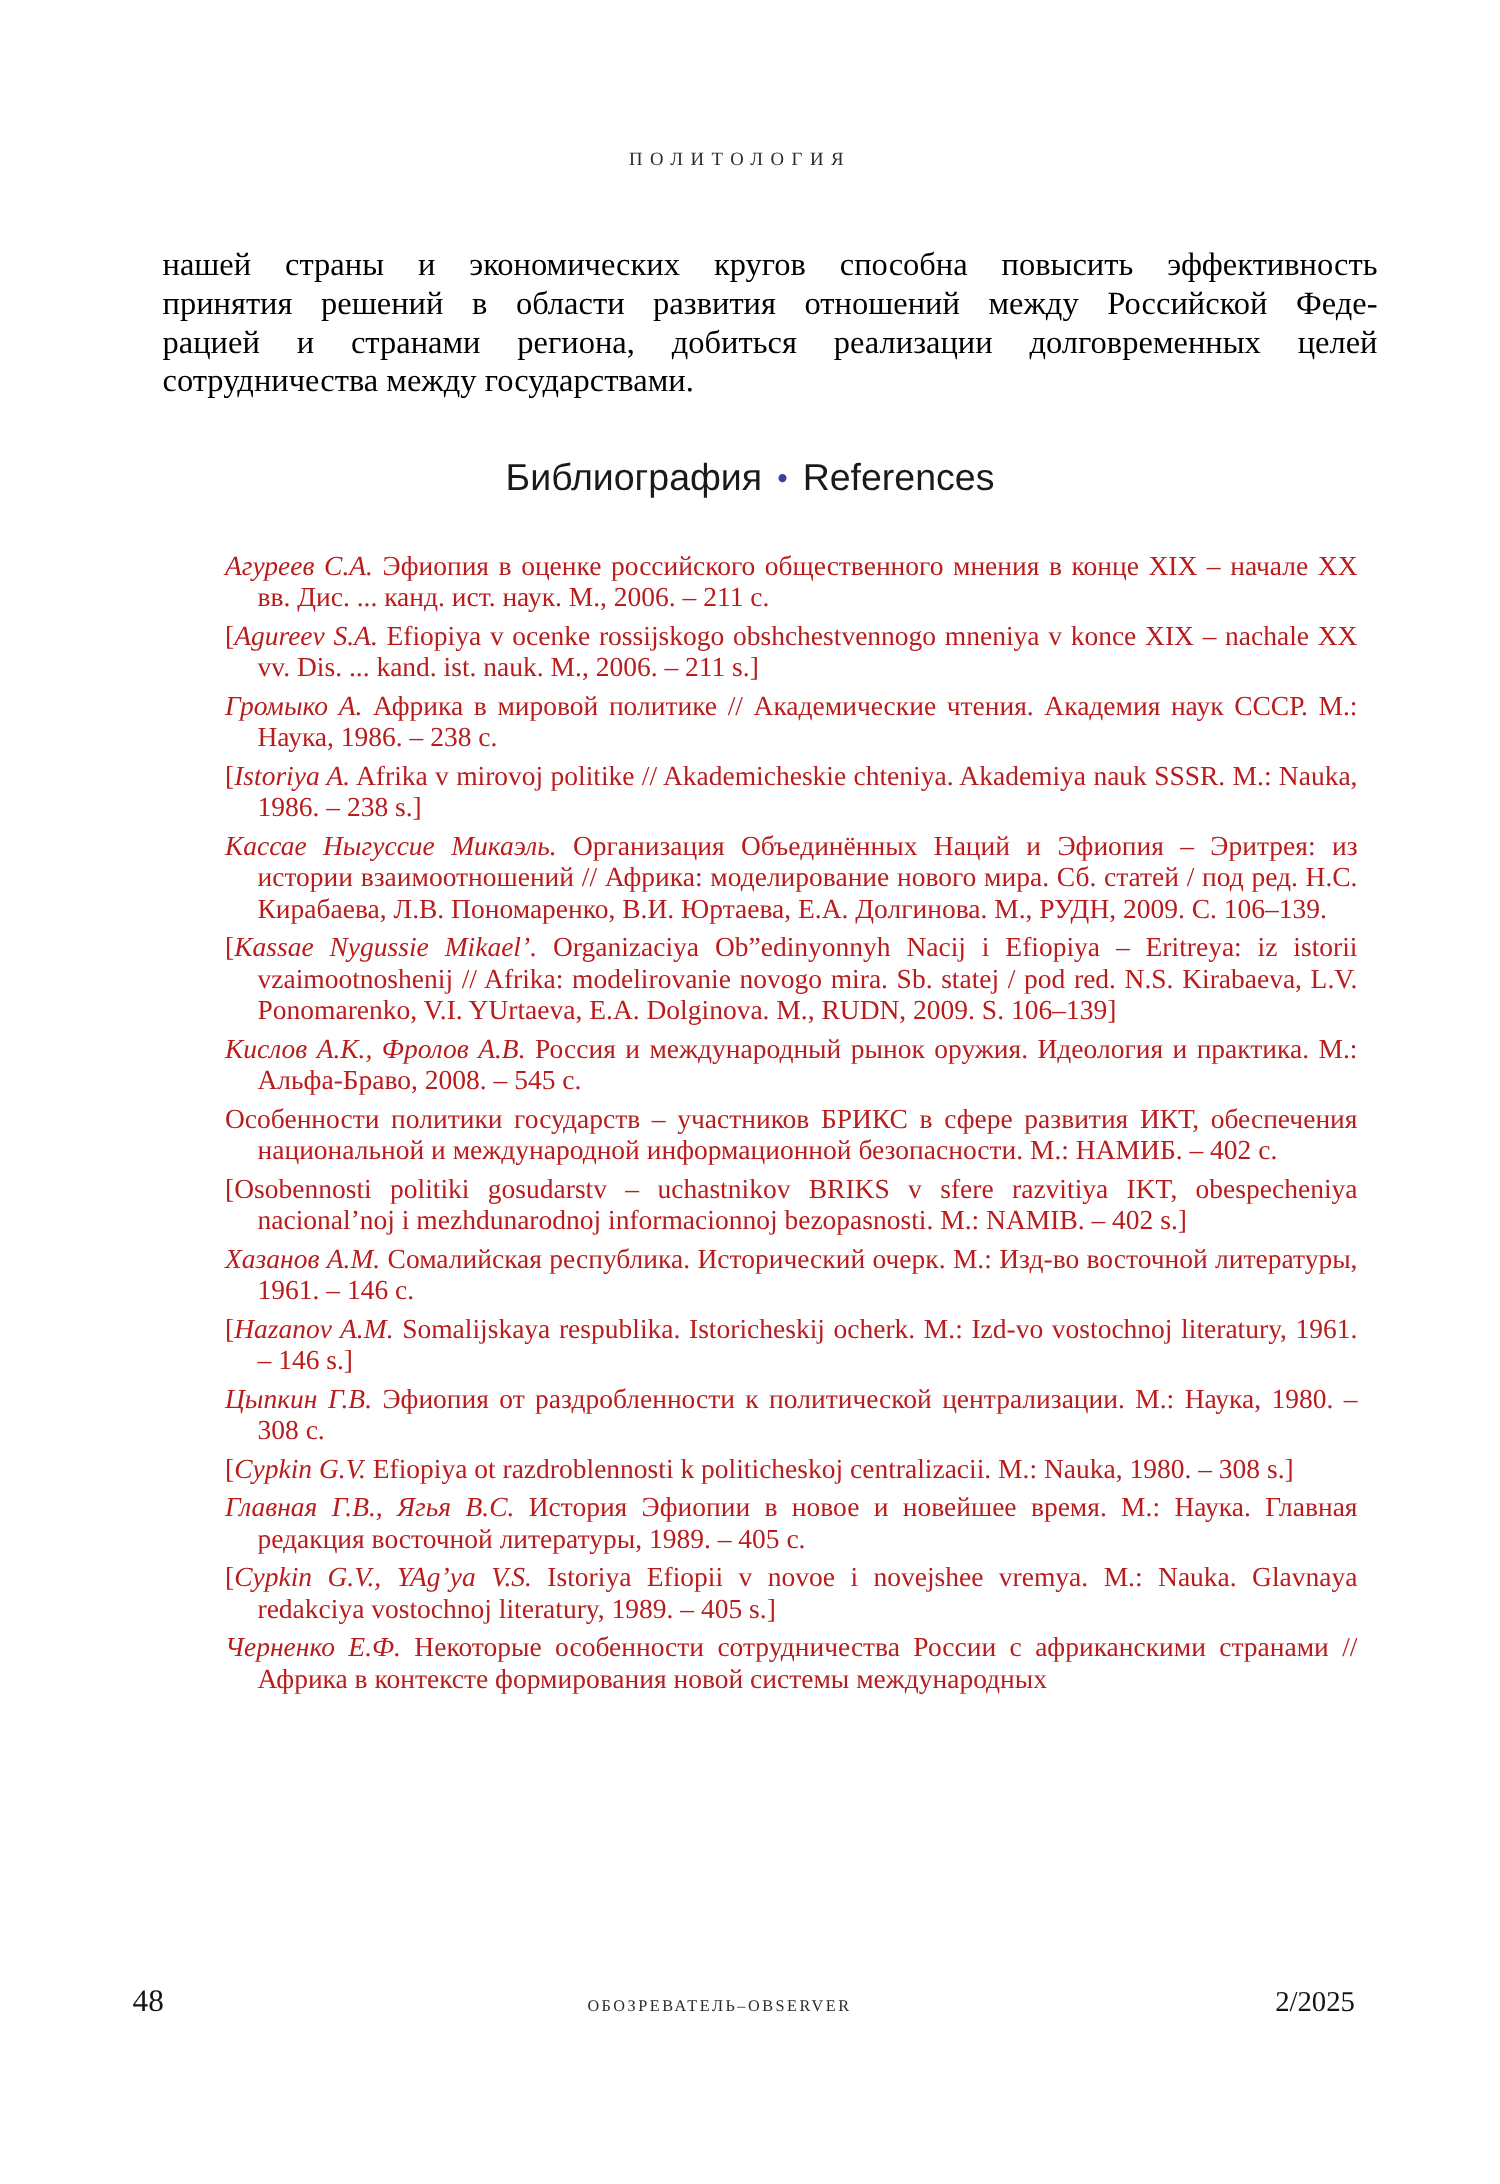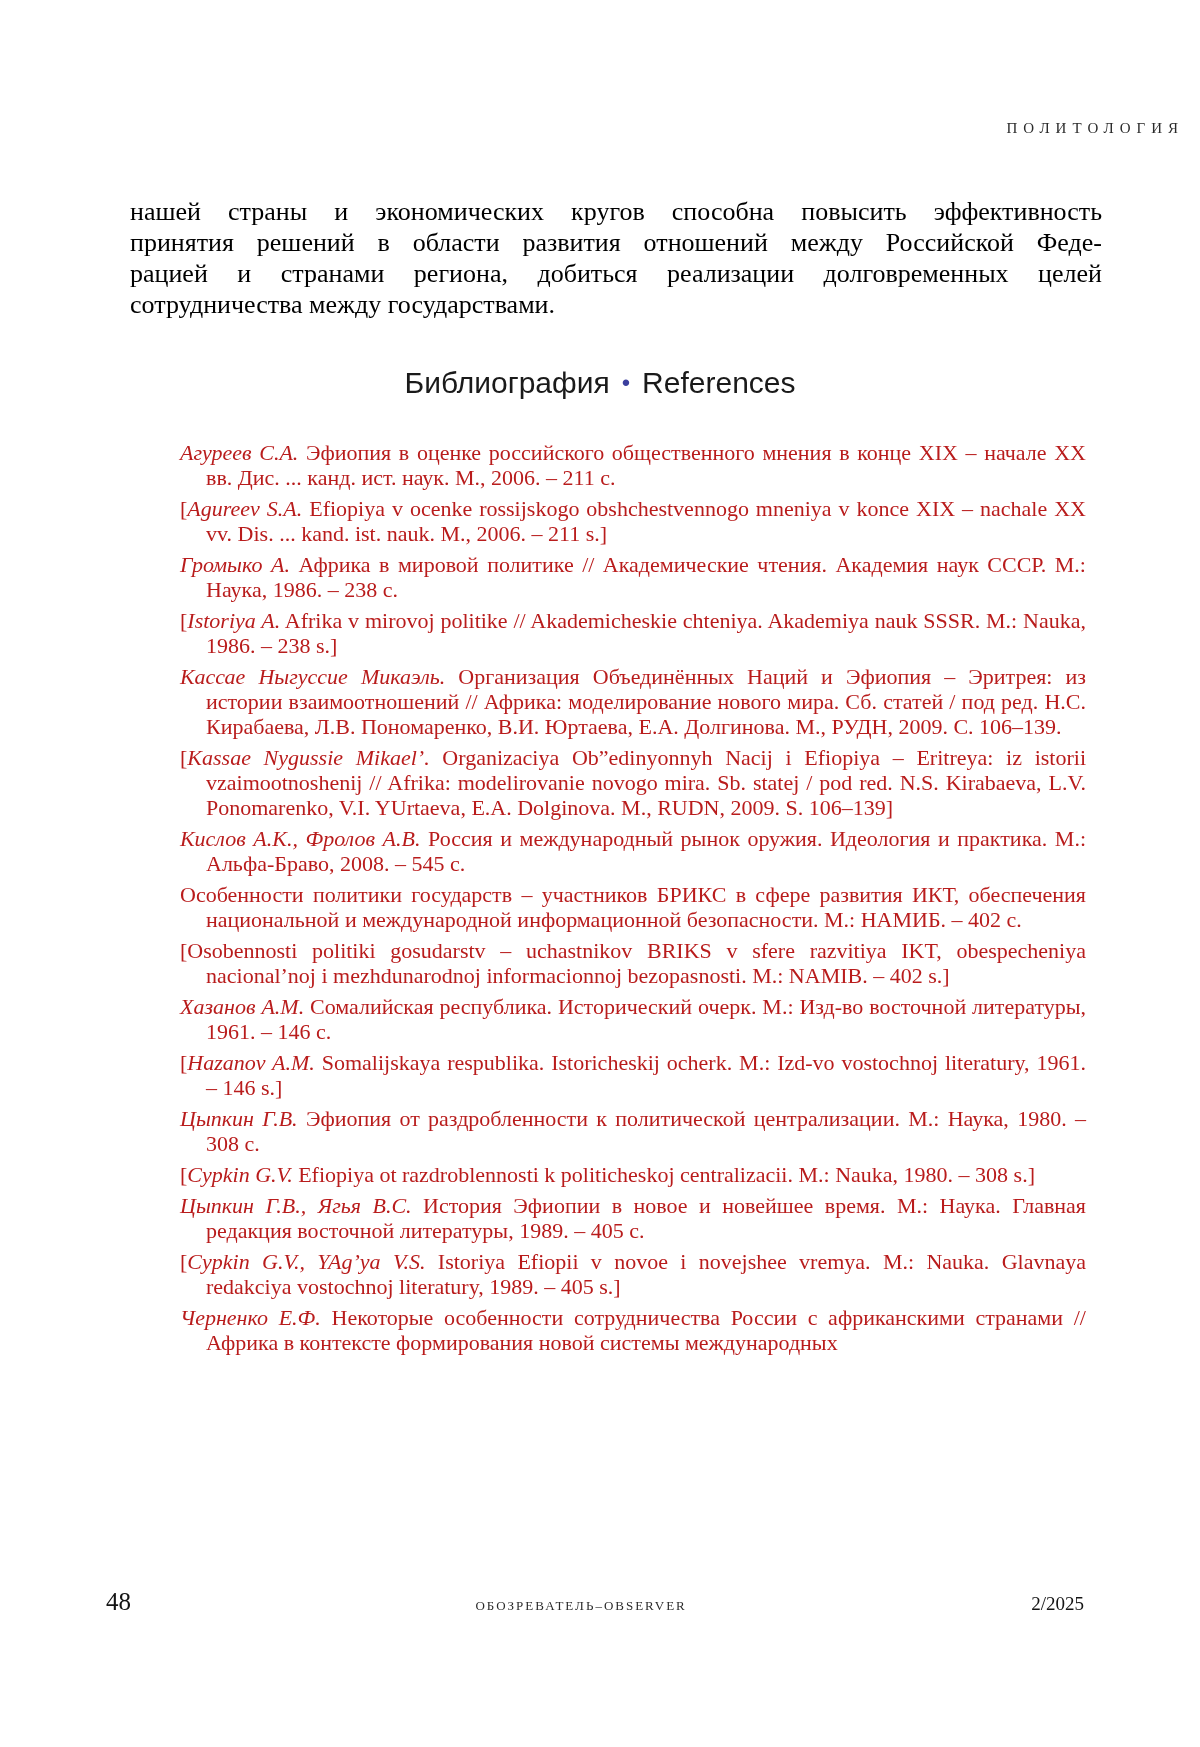--- a/index.html
+++ b/index.html
@@ -8,21 +8,21 @@
     width: 1200px;
     height: 1747px;
     background: #ffffff;
     color: #1b1b1b;
     font-family: "Liberation Serif", serif;
     overflow: hidden;
   }
   .running-head {
     position: absolute;
     top: 120px; left: 0; right: 16px;
-    text-align: right;
+    text-align: center;
     font-size: 15px;
     letter-spacing: 6px;
     color: #2b2b2b;
   }
   .intro {
     position: absolute;
     top: 196px; left: 130px;
     width: 972px;
     font-size: 26px;
     line-height: 31px;
@@ -76,21 +76,21 @@
     display: flex;
     justify-content: space-between;
     align-items: baseline;
   }
   .footer .page-num { font-size: 25px; color: #141414; }
   .footer .journal {
     font-size: 13px;
     letter-spacing: 2px;
     color: #2b2b2b;
   }
-  .footer .issue { font-size: 19px; color: #141414; text-align: right; }
+  .footer .issue { font-size: 23px; color: #141414; text-align: right; }
 </style>
 </head>
 <body>
 
 <div class="page">
 
   <div class="running-head">ПОЛИТОЛОГИЯ</div>
 
   <div class="intro">
     <div class="intro-line">нашей страны и экономических кругов способна повысить эффективность</div>
@@ -108,21 +108,21 @@
     <li class="bib-entry"><span class="prefix">[</span><span class="author">Istoriya A.</span><span class="rest"> Afrika v mirovoj politike // Akademicheskie chteniya. Akademiya nauk SSSR. M.: Nauka, 1986. – 238 s.]</span></li>
     <li class="bib-entry"><span class="prefix"></span><span class="author">Кассае Ныгуссие Микаэль.</span><span class="rest"> Организация Объединённых Наций и Эфиопия – Эритрея: из истории взаимоотношений // Африка: моделирование нового мира. Сб. статей / под ред. Н.С. Кирабаева, Л.В. Пономаренко, В.И. Юртаева, Е.А. Долгинова. М., РУДН, 2009. С. 106–139.</span></li>
     <li class="bib-entry"><span class="prefix">[</span><span class="author">Kassae Nygussie Mikael’.</span><span class="rest"> Organizaciya Ob”edinyonnyh Nacij i Efiopiya – Eritreya: iz istorii vzaimootnoshenij // Afrika: modelirovanie novogo mira. Sb. statej / pod red. N.S. Kirabaeva, L.V. Ponomarenko, V.I. YUrtaeva, E.A. Dolginova. M., RUDN, 2009. S. 106–139]</span></li>
     <li class="bib-entry"><span class="prefix"></span><span class="author">Кислов А.К., Фролов А.В.</span><span class="rest"> Россия и международный рынок оружия. Идеология и практика. М.: Альфа-Браво, 2008. – 545 с.</span></li>
     <li class="bib-entry"><span class="prefix"></span><span class="author"></span><span class="rest">Особенности политики государств – участников БРИКС в сфере развития ИКТ, обеспечения национальной и международной информационной безопасности. М.: НАМИБ. – 402 с.</span></li>
     <li class="bib-entry"><span class="prefix"></span><span class="author"></span><span class="rest">[Osobennosti politiki gosudarstv – uchastnikov BRIKS v sfere razvitiya IKT, obespecheniya nacional’noj i mezhdunarodnoj informacionnoj bezopasnosti. M.: NAMIB. – 402 s.]</span></li>
     <li class="bib-entry"><span class="prefix"></span><span class="author">Хазанов А.М.</span><span class="rest"> Сомалийская республика. Исторический очерк. М.: Изд-во восточной литературы, 1961. – 146 с.</span></li>
     <li class="bib-entry"><span class="prefix">[</span><span class="author">Hazanov A.M.</span><span class="rest"> Somalijskaya respublika. Istoricheskij ocherk. M.: Izd-vo vostochnoj literatury, 1961. – 146 s.]</span></li>
     <li class="bib-entry"><span class="prefix"></span><span class="author">Цыпкин Г.В.</span><span class="rest"> Эфиопия от раздробленности к политической централизации. М.: Наука, 1980. – 308 с.</span></li>
     <li class="bib-entry"><span class="prefix">[</span><span class="author">Cypkin G.V.</span><span class="rest"> Efiopiya ot razdroblennosti k politicheskoj centralizacii. M.: Nauka, 1980. – 308 s.]</span></li>
-    <li class="bib-entry"><span class="prefix"></span><span class="author">Цыпкин Г.В., Ягья В.С.</span><span class="rest"> История Эфиопии в новое и новейшее время. М.: Наука. Главная редакция восточной литературы, 1989. – 405 с.</span></li>
+    <li class="bib-entry"><span class="prefix"></span><span class="author">Главная Г.В., Ягья В.С.</span><span class="rest"> История Эфиопии в новое и новейшее время. М.: Наука. Главная редакция восточной литературы, 1989. – 405 с.</span></li>
     <li class="bib-entry"><span class="prefix">[</span><span class="author">Cypkin G.V., YAg’ya V.S.</span><span class="rest"> Istoriya Efiopii v novoe i novejshee vremya. M.: Nauka. Glavnaya redakciya vostochnoj literatury, 1989. – 405 s.]</span></li>
     <li class="bib-entry"><span class="prefix"></span><span class="author">Черненко Е.Ф.</span><span class="rest"> Некоторые особенности сотрудничества России с африканскими странами // Африка в контексте формирования новой системы международных</span></li>
   </ul>
 
   <div class="footer">
     <span class="page-num">48</span>
     <span class="journal">ОБОЗРЕВАТЕЛЬ–OBSERVER</span>
     <span class="issue">2/2025</span>
   </div>
 

